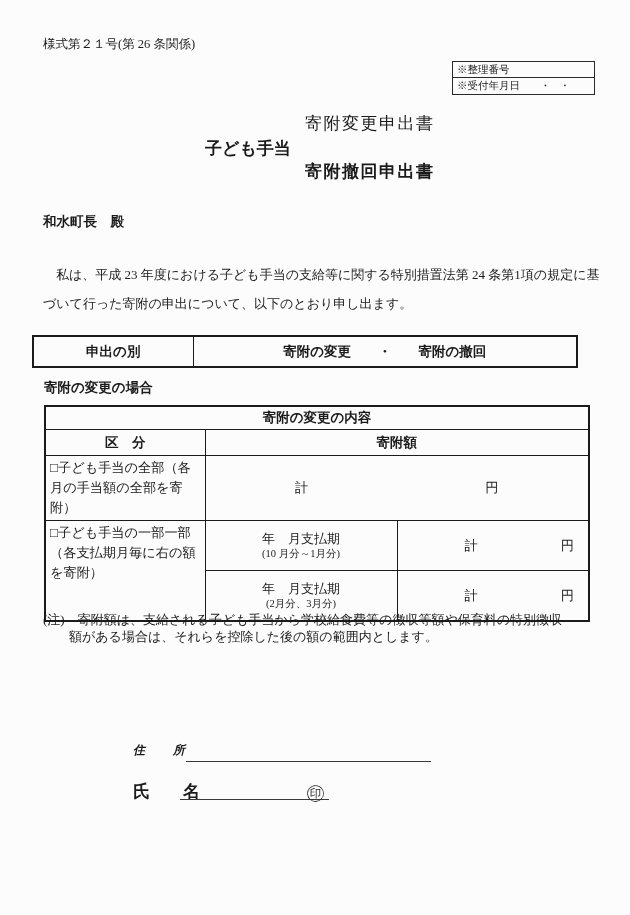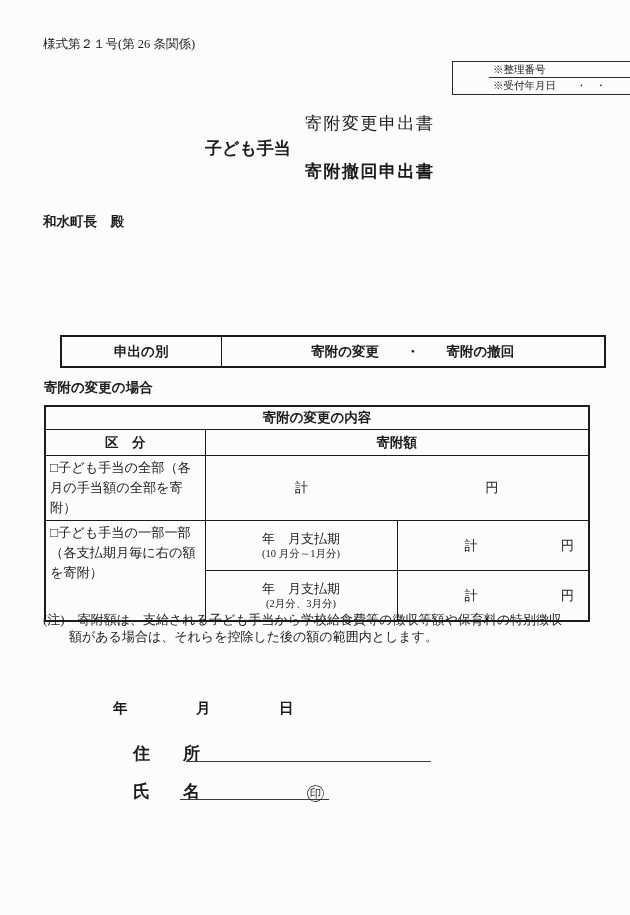--- a/index.html
+++ b/index.html
@@ -6,36 +6,36 @@
   .page{
     position:relative;width:630px;height:915px;background:#fcfcfc;
     font-family:"Liberation Serif","DejaVu Serif",serif;
     color:#1b1b1b;overflow:hidden;
   }
   .abs{position:absolute;}
   .pre{white-space:pre-line;}
 
   
   .form-number{left:43px;top:36px;font-size:12.5px;}
-  .stamp-box{left:452px;top:61px;width:141px;border:1px solid #2a2a2a;background:#fcfcfc;padding-left:36px;}
+  .stamp-box{left:452px;top:61px;width:141px;border:1px solid #2a2a2a;background:#fcfcfc;}
   .stamp-row{height:15px;line-height:15px;font-size:10.5px;padding-left:4px;}
   .stamp-row + .stamp-row{border-top:1px solid #2a2a2a;height:16px;line-height:16px;}
   .stamp-dots{margin-left:20px;letter-spacing:9px;}
 
   
   .title-prefix{left:205px;top:137px;font-size:17px;font-weight:bold;}
   .title-line1{left:305px;top:112px;font-size:17px;font-weight:normal;letter-spacing:1.5px;}
   .title-line2{left:305px;top:160px;font-size:17px;font-weight:bold;letter-spacing:1.5px;font-family:Liberation Serif, serif;}
 
   .addressee{left:43px;top:213px;font-size:13.5px;font-weight:bold;}
   .paragraph{left:43px;top:260px;width:565px;font-size:13px;line-height:29px;}
 
   
   table{border-collapse:collapse;table-layout:fixed;background:#fcfcfc;}
-  .t1{left:60px;top:335px;width:544px;border:2px solid #1b1b1b;}
+  .t1{left:32px;top:335px;width:544px;border:2px solid #1b1b1b;}
   .t1 td{border:1px solid #1b1b1b;height:27px;text-align:center;font-size:13.5px;font-weight:bold;}
   .t2{left:44px;top:405px;width:544px;border:2px solid #1b1b1b;}
   .t2 td{border:1px solid #1b1b1b;font-size:13.2px;vertical-align:middle;}
   .t2 .th{text-align:center;font-weight:bold;font-size:13.5px;border-radius:11px;}
   .r-title td{height:20px;}
   .r-head td{height:23px;}
   .r-all td{height:60px;}
   .r-part td{height:47px;}
   .label-cell{padding:2px 2px 2px 4px;line-height:20px;vertical-align:top !important;}
   .split{display:flex;width:100%;}
@@ -43,21 +43,21 @@
   .period-cell{text-align:center;}
   .period-l1{font-size:13px;line-height:16px;}
   .period-l2{font-size:10.5px;line-height:13px;}
   .amount-cell .amt{display:flex;align-items:center;justify-content:space-between;padding:0 13px 0 66px;}
 
   .section-heading{left:44px;top:379px;font-size:13.5px;font-weight:bold;}
   .note{left:43px;top:611px;width:560px;font-size:13px;line-height:17px;}
 
   
   .date-line{left:113px;top:699px;font-size:14.5px;font-weight:bold;letter-spacing:27px;}
-  .addr-label{left:133px;top:742px;font-size:17px;font-weight:bold;letter-spacing:8px;}
+  .addr-label{left:133px;top:742px;font-size:12px;font-weight:bold;letter-spacing:8px;font-style:italic;}
   .name-label{left:133px;top:780px;font-size:17px;font-weight:bold;letter-spacing:8px;}
   .addr-line{left:186px;top:743px;width:245px;height:18px;border-bottom:1px solid #3a3a3a;}
   .name-line{left:180px;top:781px;width:149px;height:18px;border-bottom:1px solid #3a3a3a;}
   .seal{left:306px;top:780px;font-size:19px;color:#2a2a2a;}
 </style>
 </head>
 <body>
 
 <div class="page">
 
@@ -71,20 +71,22 @@
       <span>※受付年月日</span><span class="stamp-dots">・・</span>
     </div>
   </div>
 
   <div class="abs title-prefix">子ども手当</div>
   <div class="abs title-line1">寄附変更申出書</div>
   <div class="abs title-line2">寄附撤回申出書</div>
 
   <div class="abs addressee">和水町長　殿</div>
 
+  <div class="abs paragraph pre">　私は、平成 23 年度における子ども手当の支給等に関する特別措置法第 24 条第1項の規定に基
+づいて行った寄附の申出について、以下のとおり申し出ます。</div>
 
   <table class="abs t1">
     <colgroup>
         <col style="width:160px">
         <col style="width:384px">
       </colgroup>
     <tbody>
         <tr>
       <td>申出の別</td>
       <td>寄附の変更　　・　　寄附の撤回</td>
@@ -149,21 +151,20 @@
           <span>円</span>
         </div>
       </td>
     </tr>
   </tbody>
     </table>
 
   <div class="abs note pre">(注)　寄附額は、支給される子ども手当から学校給食費等の徴収等額や保育料の特別徴収
 　　額がある場合は、それらを控除した後の額の範囲内とします。</div>
 
-  <div class="abs date-line">年　月　日</div>
 
   <div class="abs addr-label">住　所</div>
   <div class="abs addr-line"></div>
 
   <div class="abs name-label">氏　名</div>
   <div class="abs name-line"></div>
   <div class="abs seal">㊞</div>
 
 </div>
 

